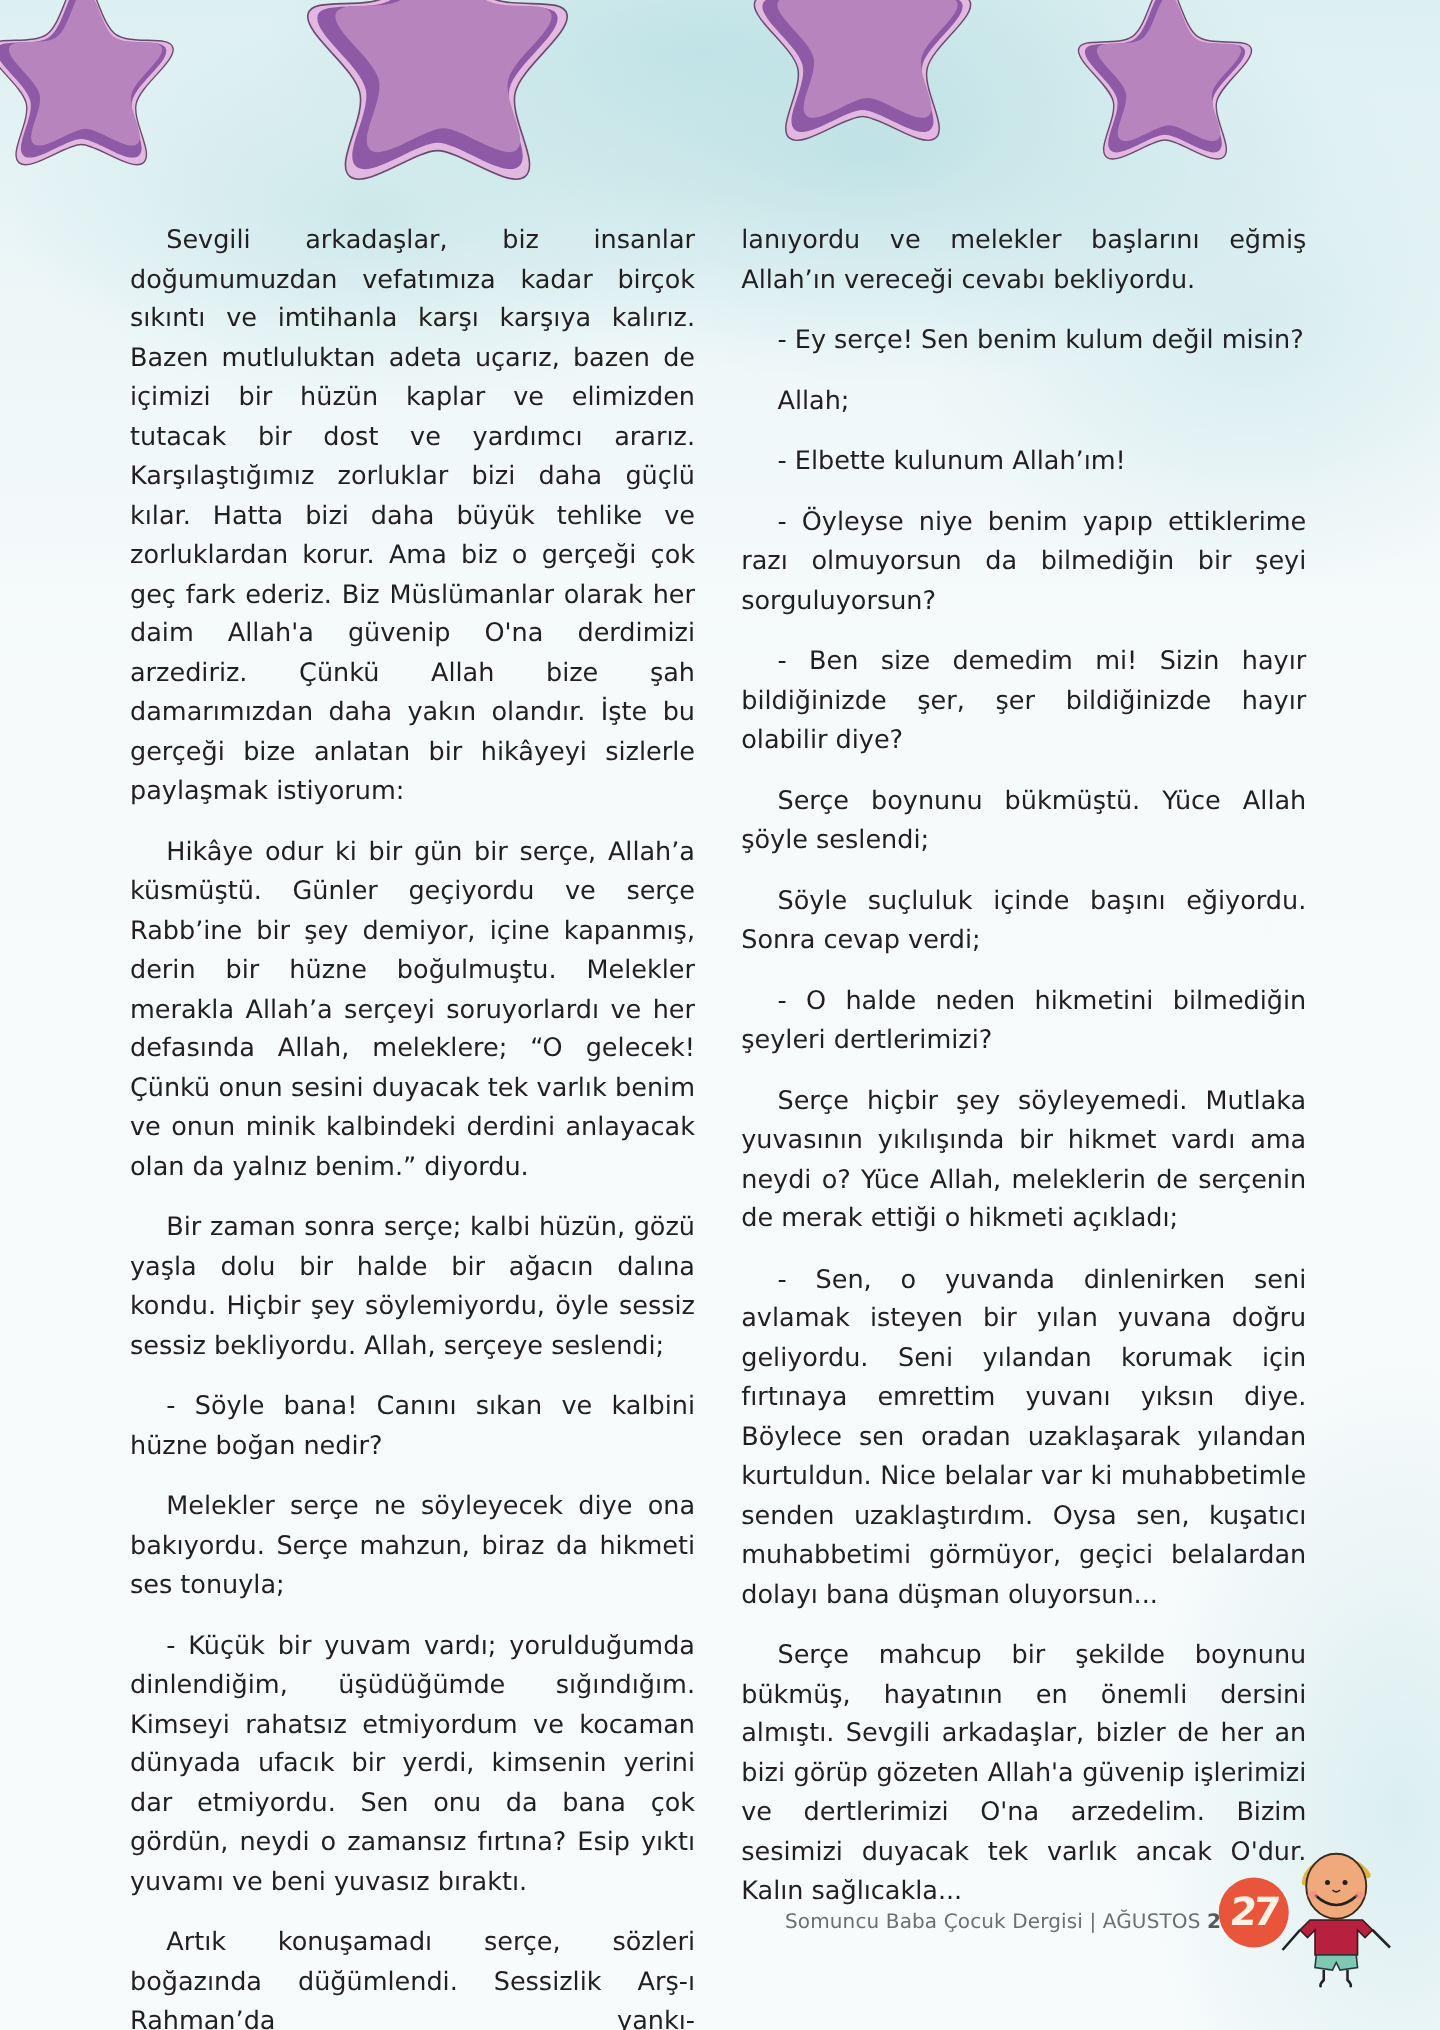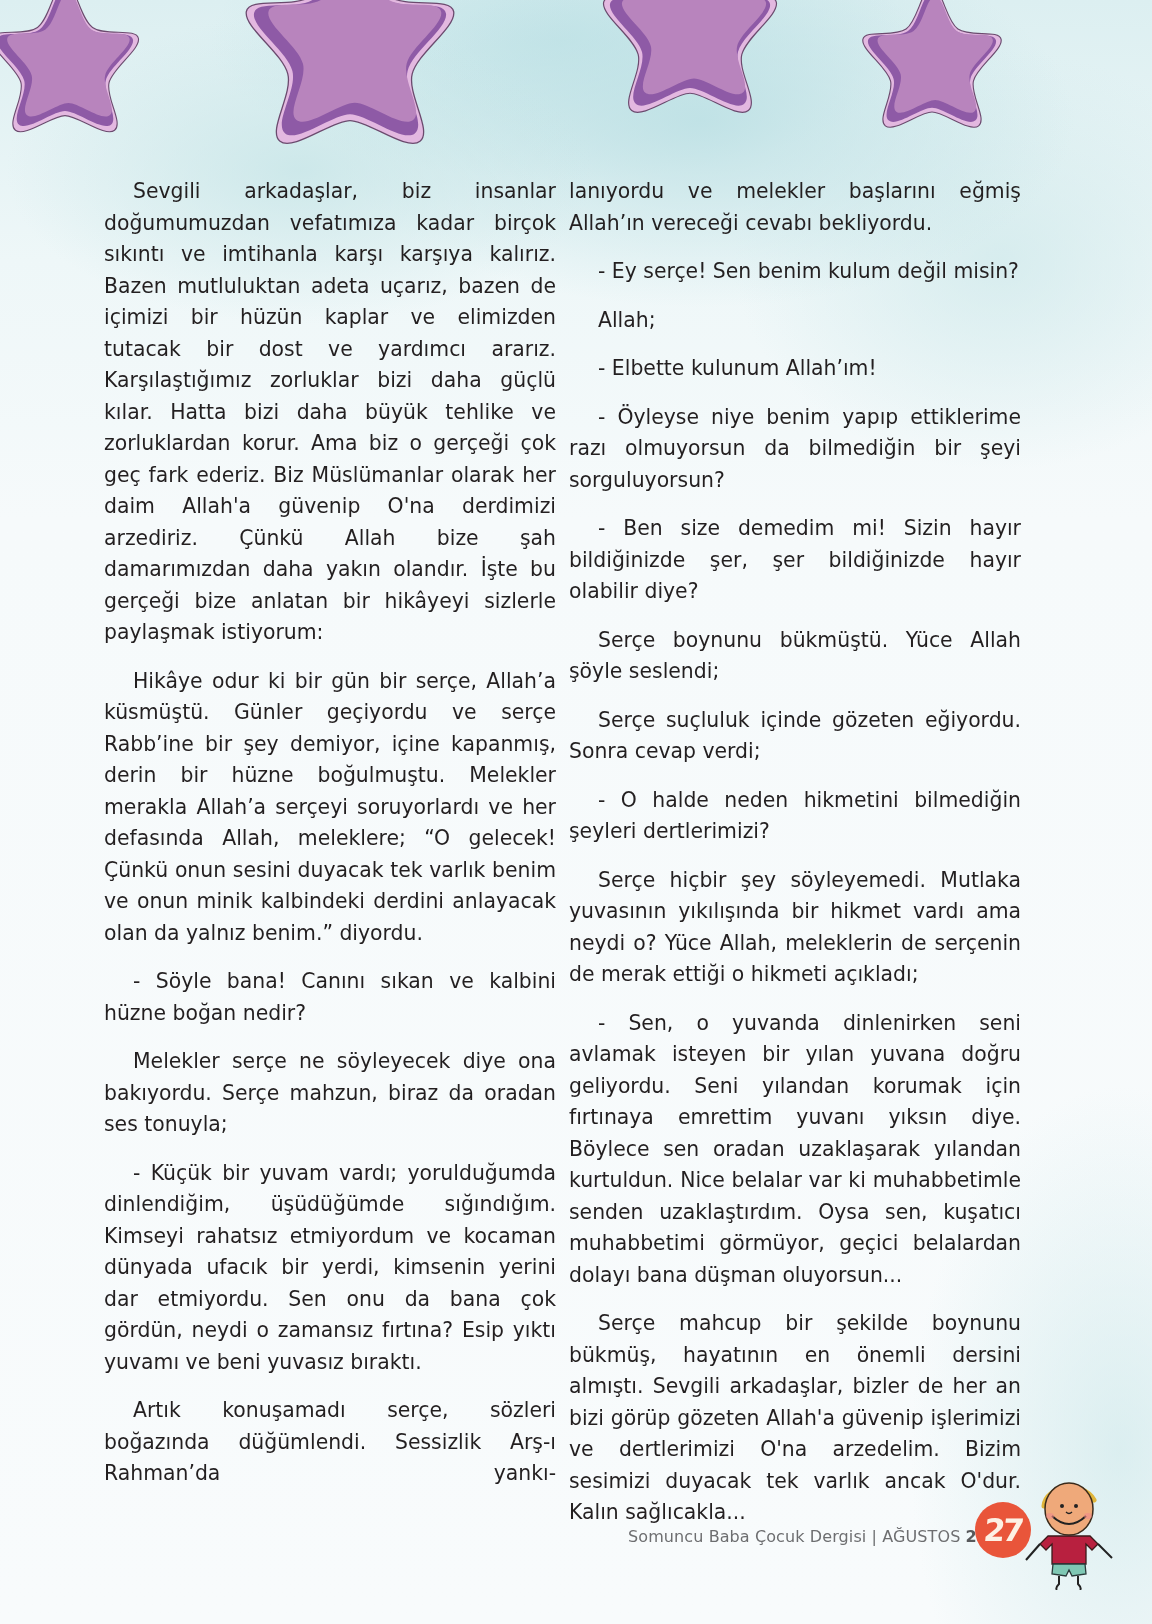--- a/index.html
+++ b/index.html
@@ -19,21 +19,21 @@
       radial-gradient(ellipse 500px 200px at 560px 40px, rgba(190,226,230,0.8), rgba(190,226,230,0) 70%),
       linear-gradient(180deg, #dceff1 0px, #eef7f8 260px, #f6fafb 520px, #f8fbfc 100%);
   }
   .stars { position: absolute; left: 0; top: 0; width: 1152px; height: 150px; }
   .col {
     position: absolute; top: 176px; width: 452px;
     font-size: 20.4px; line-height: 31.5px;
     text-align: justify; hyphens: manual;
   }
   .col.left { left: 104px; }
-  .col.right { left: 569px; width: 452px; }
+  .col.right { left: 593px; width: 452px; }
   .col p { margin: 0 0 17px 0; text-indent: 29px; }
   .col p.noindent { text-indent: 0; }
   .col p.last { text-align-last: left; }
   .footer-text {
     position: absolute; left: 628px; top: 1527px;
     font-size: 16px; color: #6d6e70; letter-spacing: 0.1px;
   }
   .footer-text .year { font-weight: bold; color: #58595b; }
   .page-badge {
     position: absolute; left: 975px; top: 1502px; width: 56px; height: 56px;
@@ -75,35 +75,36 @@
   <g transform="translate(932,55) scale(0.8)">
     <use href="#starshape" fill="#e3b8e0" stroke="#6b4a6e" stroke-width="1.3" transform="scale(1.08)"></use>
     <use href="#starshape" fill="#8e5aa6"></use>
     <use href="#starshape" fill="#b884bd" transform="translate(4,-3) scale(0.9)"></use>
   </g>
 </svg>
 
 <div class="col left">
   <p>Sevgili arkadaşlar, biz insanlar doğumumuzdan vefatımıza kadar birçok sıkıntı ve imtihanla karşı karşıya kalırız. Bazen mutluluktan adeta uçarız, bazen de içimizi bir hüzün kaplar ve elimizden tutacak bir dost ve yardımcı ararız. Karşılaştığımız zorluklar bizi daha güçlü kılar. Hatta bizi daha büyük tehlike ve zorluklardan korur. Ama biz o gerçeği çok geç fark ederiz. Biz Müslümanlar olarak her daim Allah'a güvenip O'na derdimizi arzediriz. Çünkü Allah bize şah damarımızdan daha yakın olandır. İşte bu gerçeği bize anlatan bir hikâyeyi sizlerle paylaşmak istiyorum:</p>
   <p>Hikâye odur ki bir gün bir serçe, Allah’a küsmüştü. Günler geçiyordu ve serçe Rabb’ine bir şey demiyor, içine kapanmış, derin bir hüzne boğulmuştu. Melekler merakla Allah’a serçeyi soruyorlardı ve her defasında Allah, meleklere; “O gelecek! Çünkü onun sesini duyacak tek varlık benim ve onun minik kalbindeki derdini anlayacak olan da yalnız benim.” diyordu.</p>
+  <p>Bir zaman sonra serçe; kalbi hüzün, gözü yaşla dolu bir halde bir ağacın dalına kondu. Hiçbir şey söylemiyordu, öyle sessiz sessiz bekliyordu. Allah, serçeye seslendi;</p>
   <p>- Söyle bana! Canını sıkan ve kalbini hüzne boğan nedir?</p>
-  <p>Melekler serçe ne söyleyecek diye ona bakıyordu. Serçe mahzun, biraz da oradan ses tonuyla;</p>
+  <p>Melekler serçe ne söyleyecek diye ona bakıyordu. Serçe mahzun, biraz da hikmeti ses tonuyla;</p>
   <p>- Küçük bir yuvam vardı; yorulduğumda dinlendiğim, üşüdüğümde sığındığım. Kimseyi rahatsız etmiyordum ve kocaman dünyada ufacık bir yerdi, kimsenin yerini dar etmiyordu. Sen onu da bana çok gördün, neydi o zamansız fırtına? Esip yıktı yuvamı ve beni yuvasız bıraktı.</p>
   <p class="last" style="text-align-last: justify;">Artık konuşamadı serçe, sözleri boğazında düğümlendi. Sessizlik Arş-ı Rahman’da yankı-</p>
 </div>
 
 <div class="col right">
   <p class="noindent">lanıyordu ve melekler başlarını eğmiş Allah’ın vereceği cevabı bekliyordu.</p>
   <p>- Ey serçe! Sen benim kulum değil misin?</p>
   <p>Allah;</p>
   <p>- Elbette kulunum Allah’ım!</p>
   <p>- Öyleyse niye benim yapıp ettiklerime razı olmuyorsun da bilmediğin bir şeyi sorguluyorsun?</p>
   <p>- Ben size demedim mi! Sizin hayır bildiğinizde şer, şer bildiğinizde hayır olabilir diye?</p>
   <p>Serçe boynunu bükmüştü. Yüce Allah şöyle seslendi;</p>
-  <p>Serçe suçluluk içinde gözeten eğiyordu. Sonra cevap verdi;</p>
+  <p>Söyle suçluluk içinde başını eğiyordu. Sonra cevap verdi;</p>
   <p>- O halde neden hikmetini bilmediğin şeyleri dertlerimizi?</p>
   <p>Serçe hiçbir şey söyleyemedi. Mutlaka yuvasının yıkılışında bir hikmet vardı ama neydi o? Yüce Allah, meleklerin de serçenin de merak ettiği o hikmeti açıkladı;</p>
   <p>- Sen, o yuvanda dinlenirken seni avlamak isteyen bir yılan yuvana doğru geliyordu. Seni yılandan korumak için fırtınaya emrettim yuvanı yıksın diye. Böylece sen oradan uzaklaşarak yılandan kurtuldun. Nice belalar var ki muhabbetimle senden uzaklaştırdım. Oysa sen, kuşatıcı muhabbetimi görmüyor, geçici belalardan dolayı bana düşman oluyorsun...</p>
   <p>Serçe mahcup bir şekilde boynunu bükmüş, hayatının en önemli dersini almıştı. Sevgili arkadaşlar, bizler de her an bizi görüp gözeten Allah'a güvenip işlerimizi ve dertlerimizi O'na arzedelim. Bizim sesimizi duyacak tek varlık ancak O'dur. Kalın sağlıcakla...</p>
 </div>
 
 <div class="footer-text">
   <span>Somuncu Baba Çocuk Dergisi</span>
   <span>|</span>
   <span>AĞUSTOS</span>

